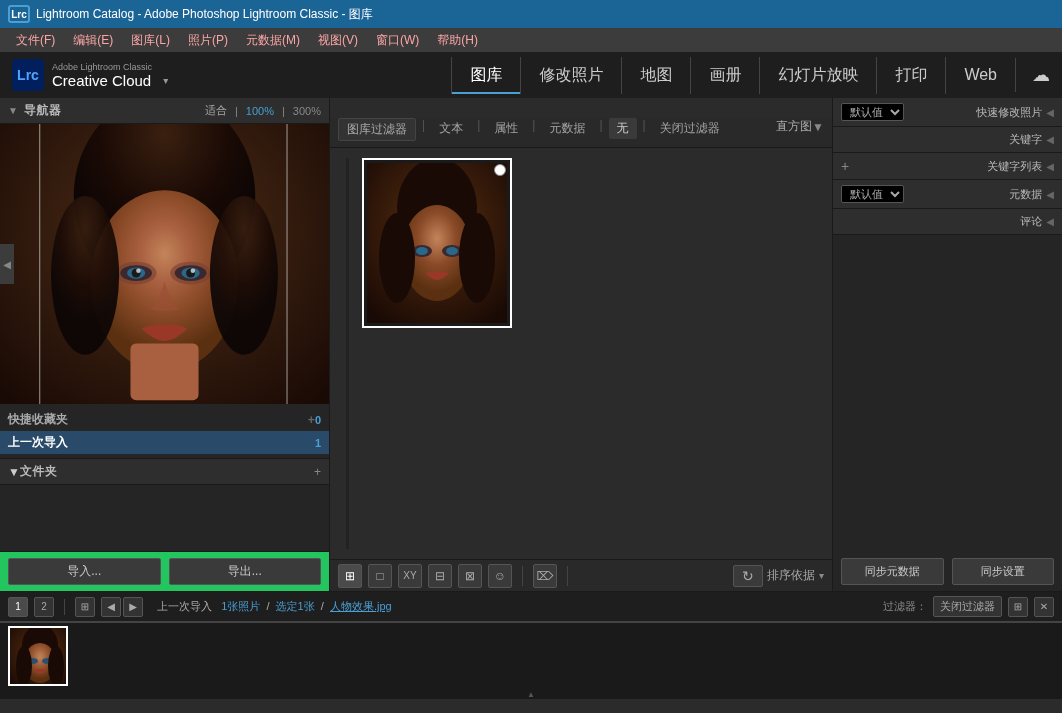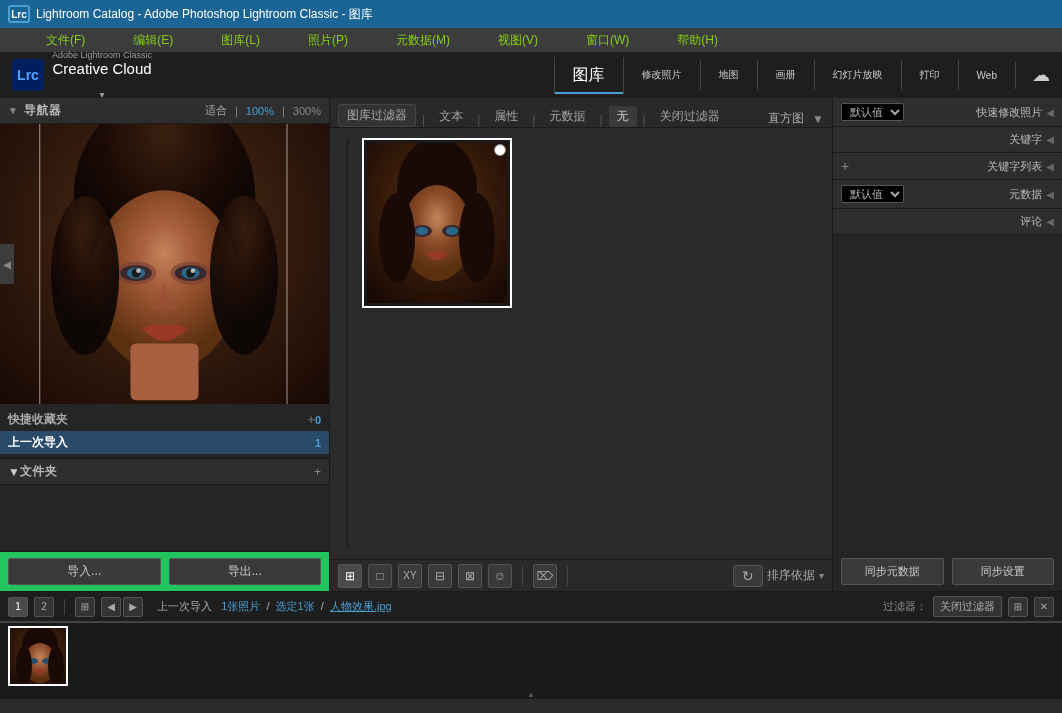--- a/index.html
+++ b/index.html
@@ -30,25 +30,24 @@
     
     #menu-bar {
       height: 24px;
       background: #3c3c3c;
       display: flex;
       align-items: center;
       padding: 0 8px;
       gap: 2px;
     }
     .menu-item {
-      color: #84cc16;
+      color: #fca5a5;
       font-size: 12px;
       padding: 2px 8px;
       cursor: pointer;
-      margin-left: 30px;
     }
 
     
     #top-nav {
       height: 46px;
       background: #1e1e1e;
       display: flex;
       align-items: center;
       padding: 0 12px;
       position: relative;
@@ -59,21 +58,20 @@
       margin-right: auto;
     }
     #logo-area .adobe-text {
       font-size: 9px;
       color: #999;
     }
     #logo-area .brand-row {
       display: flex;
       align-items: center;
       gap: 12px;
-      flex-direction: column;
     }
     #logo-area .brand-name {
       font-size: 15px;
       color: #fff;
       font-weight: 300;
     }
     #logo-area .dropdown-arrow {
       color: #999;
       font-size: 10px;
     }
@@ -85,21 +83,21 @@
       font-size: 14px; font-weight: bold; color: #4fa3ff;
       margin-right: 8px;
     }
     #nav-tabs {
       display: flex;
       align-items: center;
       gap: 0;
     }
     .nav-tab {
       color: #ccc;
-      font-size: 10px;
+      font-size: 16px;
       padding: 8px 18px;
       cursor: pointer;
       border-right: 1px solid #444;
       position: relative;
     }
     .nav-tab:first-child { border-left: 1px solid #444; }
     .nav-tab.active {
       color: #fff;
       font-size: 16px;
     }
@@ -257,24 +255,25 @@
       background: #2b2b2b;
       display: flex;
       flex-direction: column;
     }
 
     
     #filter-bar {
       height: 30px;
       background: #292929;
       display: flex;
-      align-items: flex-end;
+      align-items: flex-start;
       padding: 0 8px;
       gap: 6px;
       border-bottom: 1px solid #1a1a1a;
+      margin-top: 20px;
     }
     .filter-label {
       font-size: 12px;
       color: #aaa;
       padding: 2px 8px;
       border: 1px solid #444;
       border-radius: 2px;
       background: #333;
     }
     .filter-sep { color: #555; }
@@ -287,21 +286,20 @@
     .filter-none {
       background: #3a3a3a;
       padding: 2px 8px;
       border-radius: 2px;
       color: #ccc;
     }
     .filter-right {
       margin-left: auto;
       display: flex;
       align-items: center;
-      gap: 8px;
     }
     .histogram-label {
       font-size: 12px;
       color: #aaa;
     }
 
     
     #grid-area {
       flex: 1;
       background: #2b2b2b;

